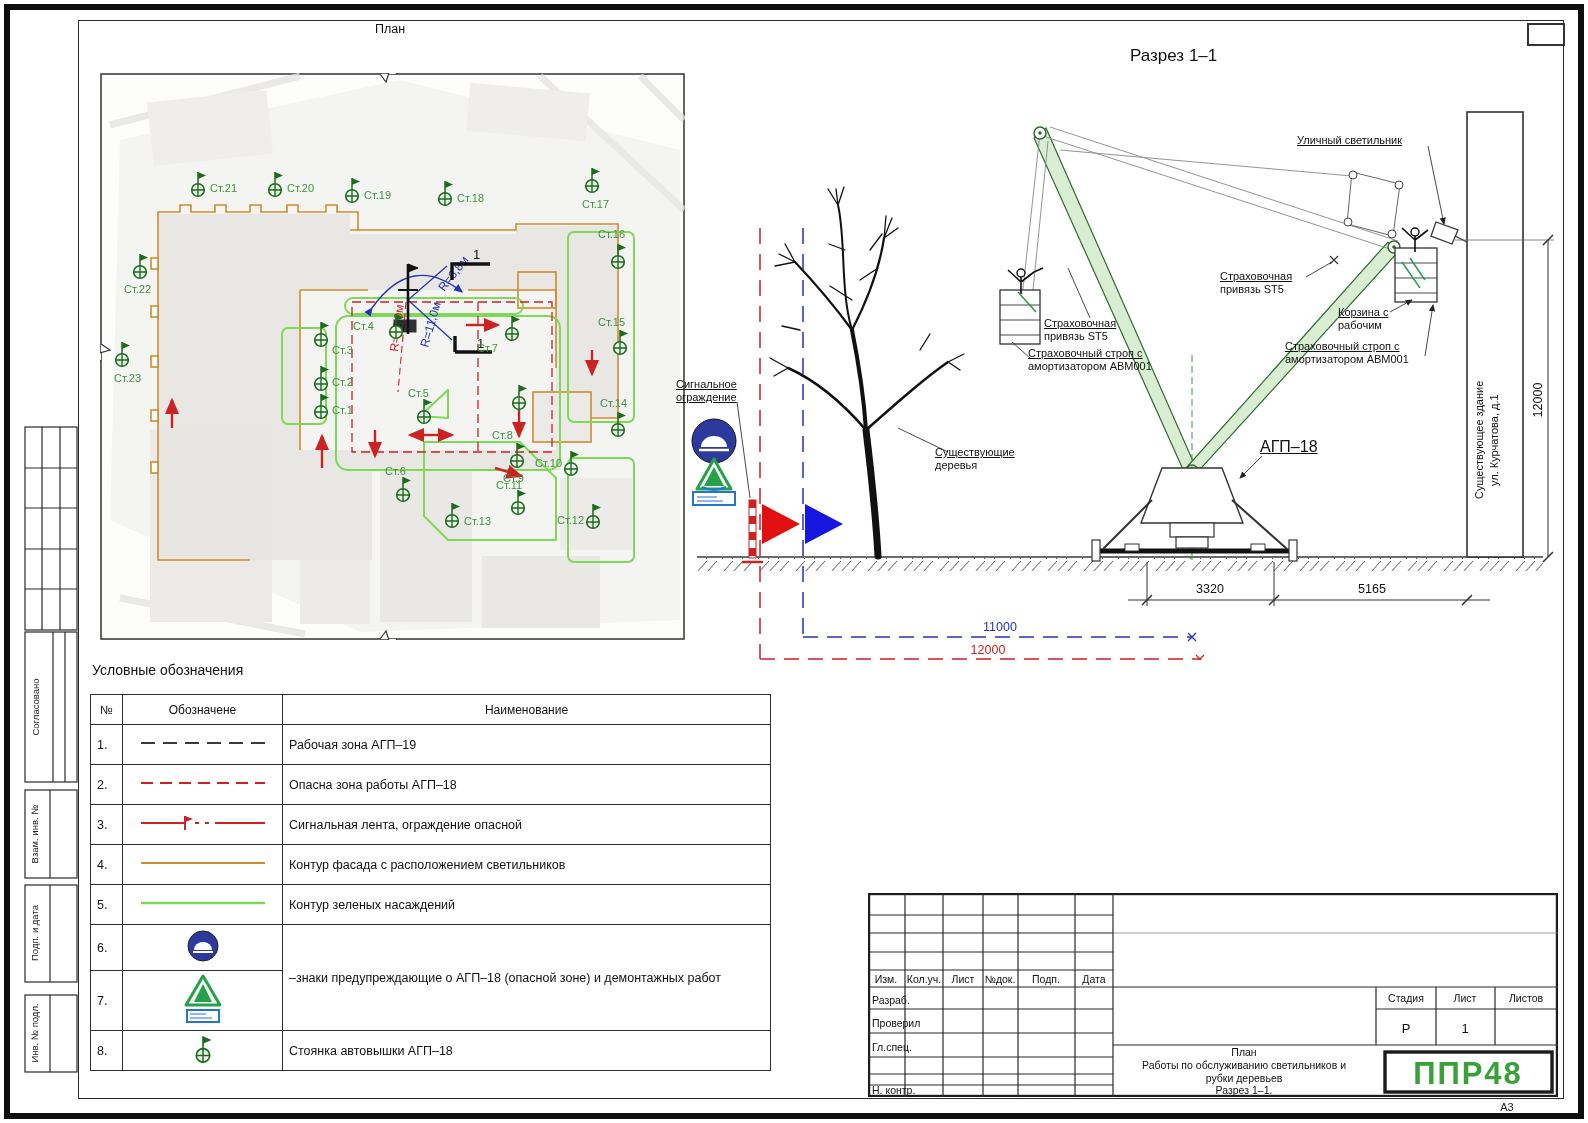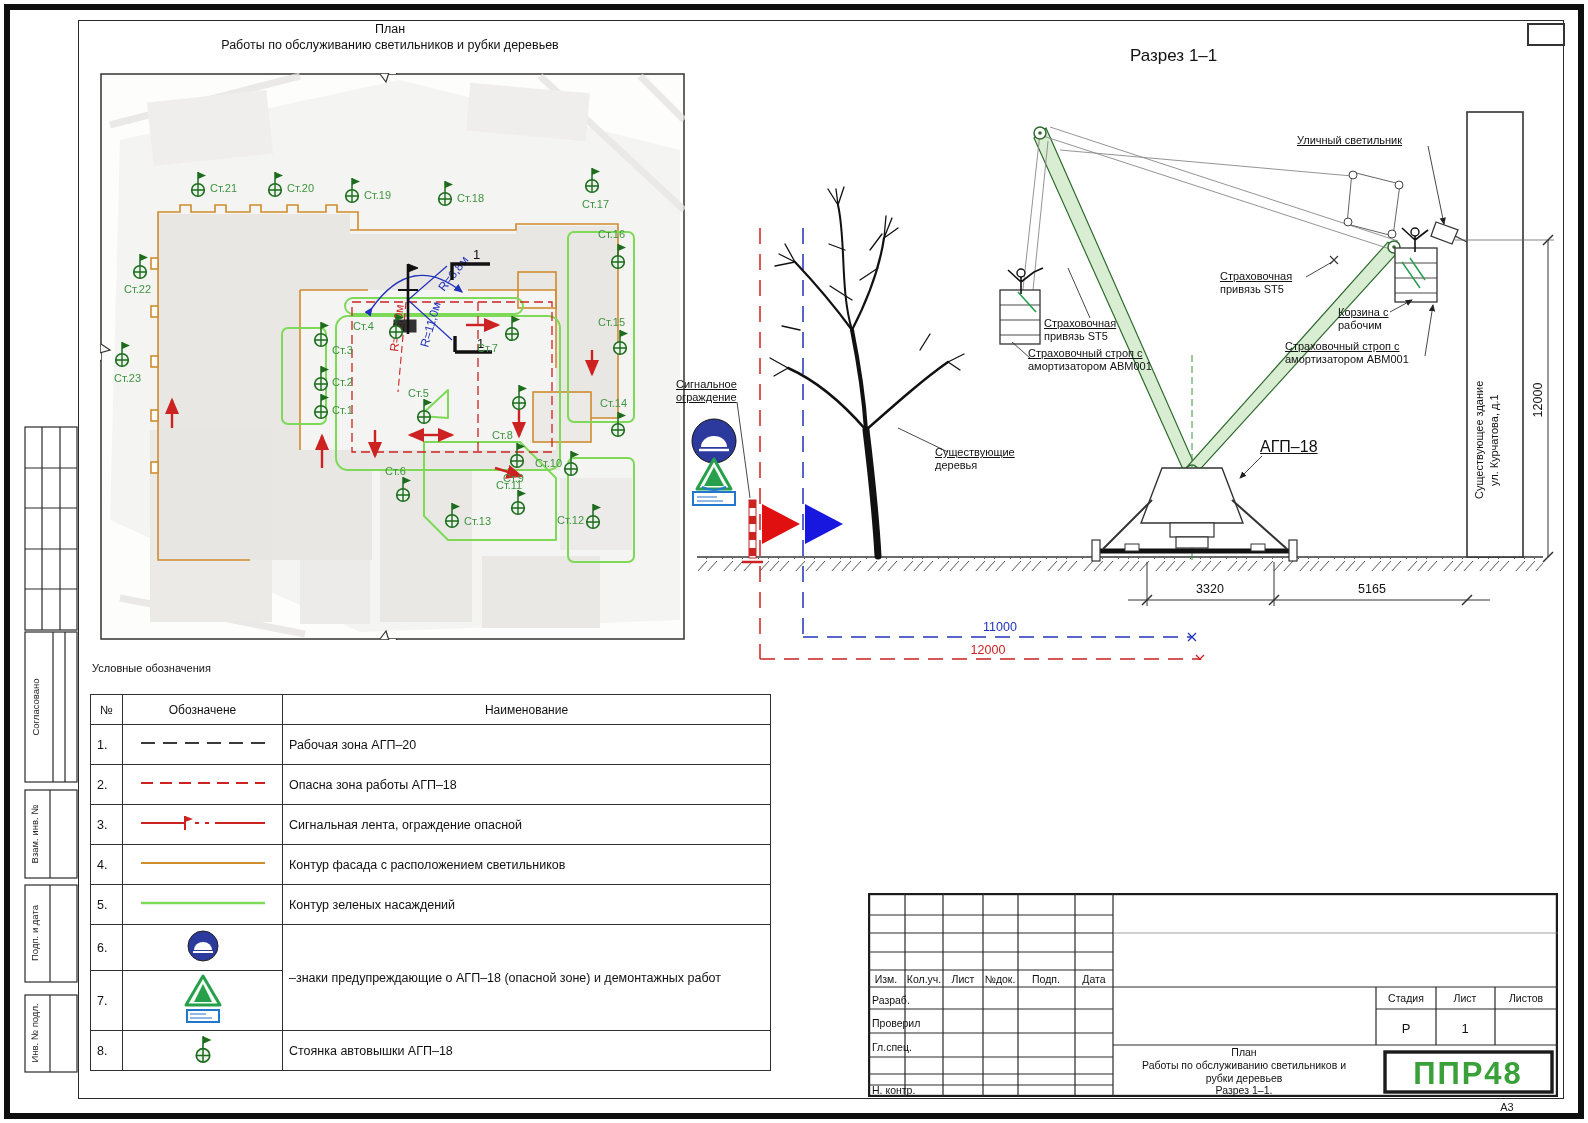--- a/index.html
+++ b/index.html
@@ -5,21 +5,21 @@
   html,body{margin:0;padding:0;background:#888;}
   .sheet{position:relative;width:1588px;height:1123px;background:#fff;overflow:hidden;
          font-family:"Liberation Sans",sans-serif;color:#1a1a1a;}
   .outer-border{position:absolute;left:4px;top:4px;right:4px;bottom:4px;border:6px solid #0e0e0e;}
   .inner-frame{position:absolute;left:78px;top:20px;width:1484px;height:1077px;border:1.6px solid #2a2a2a;}
   .t{position:absolute;white-space:nowrap;}
   .center{text-align:center;}
   .u{text-decoration:underline;}
   .plan-title{font-size:12.5px;color:#111;}
   .sec-title{font-size:17px;color:#111;}
-  .legend-head{font-size:11px;color:#111;text-align:right;}
+  .legend-head{font-size:14px;color:#111;text-align:right;}
   .small-label{font-size:11px;line-height:13px;color:#111;}
   .station{position:absolute;width:18px;height:30px;}
   .st-label{position:absolute;font-size:11px;color:#3f9440;white-space:nowrap;}
   table.legend{border-collapse:collapse;table-layout:fixed;width:680px;background:#fff;}
   table.legend td,table.legend th{border:1.4px solid #2f2f2f;font-weight:normal;
       font-size:12.5px;padding:2px 6px;vertical-align:middle;color:#111;}
   table.legend th{font-size:12px;}
   .sym-cell{text-align:center;}
   .vlabel{position:absolute;writing-mode:vertical-rl;transform:rotate(180deg);
       font-size:11px;color:#111;text-align:center;line-height:15px;}
@@ -29,21 +29,20 @@
 </head>
 <body>
 
 <div class="sheet">
   <div class="outer-border"></div>
   <div class="inner-frame"></div>
 
   <div class="t" style="left:1527px;top:23px;width:34px;height:19px;border:2px solid #333;"></div>
 
   <div class="t plan-title center" style="left:180px;top:22px;width:420px;">План</div>
-  <div class="t plan-title center" style="left:130px;top:38px;width:520px;">Работы по обслуживанию светильников и рубки деревьев</div>
 
   <svg class="t" style="left:100px;top:73px;" width="585" height="567" viewBox="100 73 585 567">
     <rect x="101" y="74" width="583" height="565" fill="#fdfdfc" stroke="#333" stroke-width="1.5"></rect>
 
     <g opacity="0.75">
       <polygon points="120,140 400,80 680,150 680,620 360,632 110,520" fill="#f2f1ef"></polygon>
       <path d="M540,76 L684,210 M110,125 L300,76 M120,598 L305,634 M640,76 L684,120" stroke="#e4e3e0" stroke-width="7" fill="none"></path>
       <rect x="150" y="96" width="120" height="64" fill="#eceae7" transform="rotate(-6 210 128)"></rect>
       <rect x="468" y="88" width="120" height="48" fill="#eceae7" transform="rotate(5 528 112)"></rect>
       <polygon points="150,430 272,430 272,622 150,622" fill="#e6e4e1"></polygon>
@@ -468,21 +467,21 @@
           <tr style="height:30px">
         <th>№</th>
         <th>Обозначене</th>
         <th>Наименование</th>
       </tr>
       <tr style="height:40px">
         <td>1.</td>
         <td class="sym-cell"><svg width="140" height="20">
                 <line x1="8" y1="10" x2="132" y2="10" stroke="#3a3a3a" stroke-width="2" stroke-dasharray="14 8"></line>
               </svg></td>
-        <td>Рабочая зона АГП–20</td>
+        <td>Рабочая зона АГП–19</td>
       </tr>
       <tr style="height:40px">
         <td>2.</td>
         <td class="sym-cell"><svg width="140" height="20">
                 <line x1="8" y1="10" x2="132" y2="10" stroke="#cc2222" stroke-width="2" stroke-dasharray="12 7"></line>
               </svg></td>
         <td>Опасна зона работы АГП–18</td>
       </tr>
       <tr style="height:40px">
         <td>3.</td>

